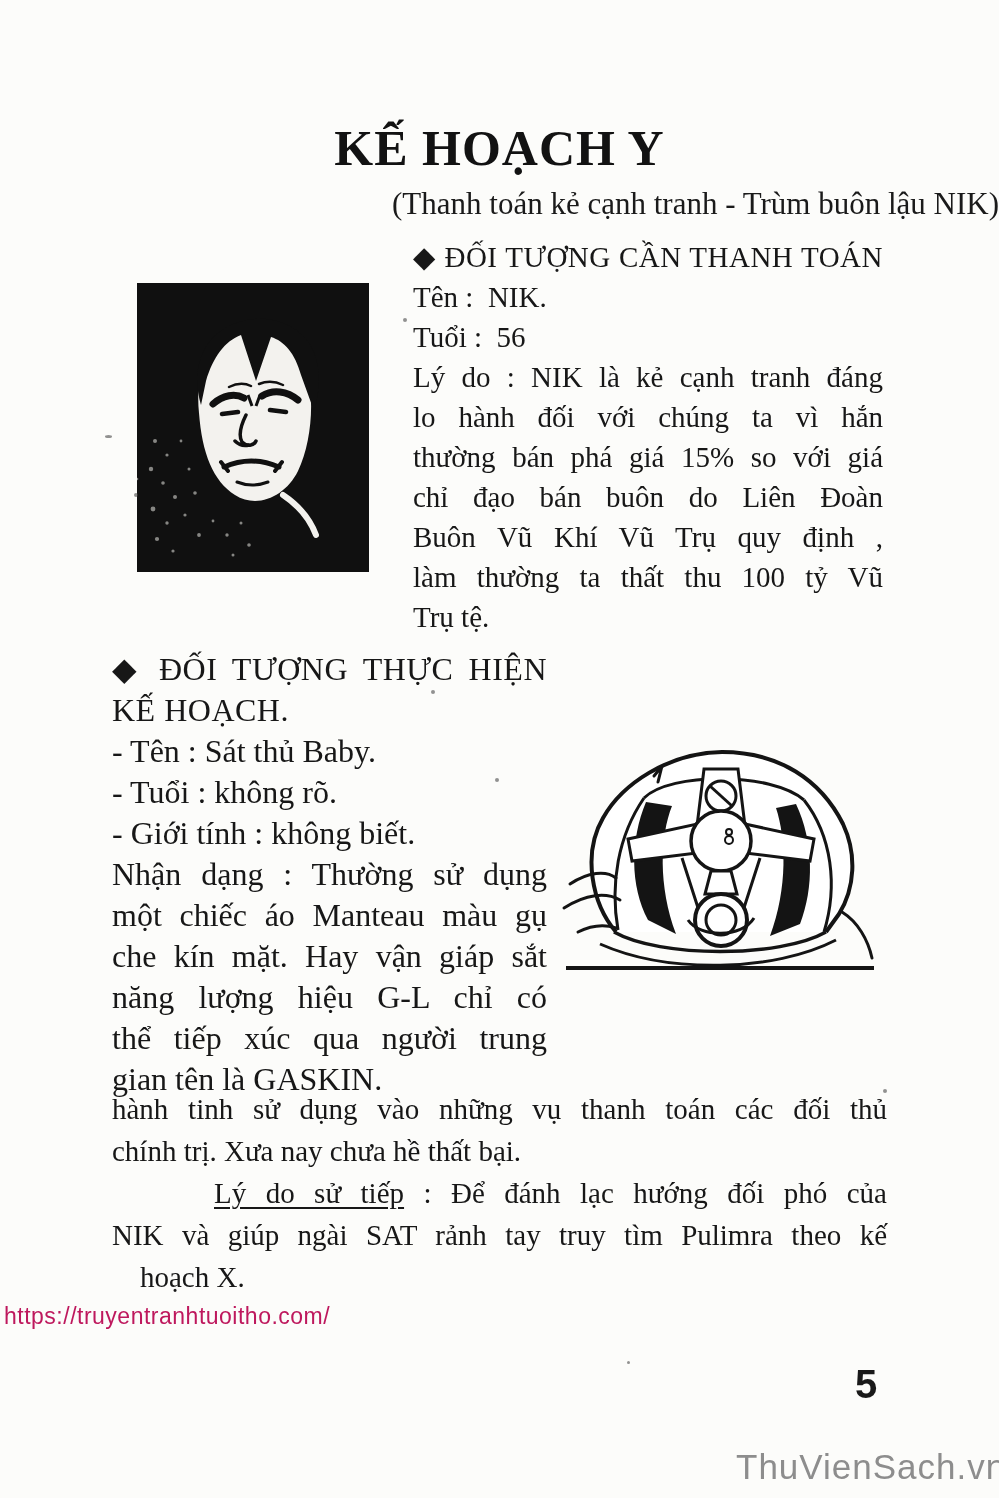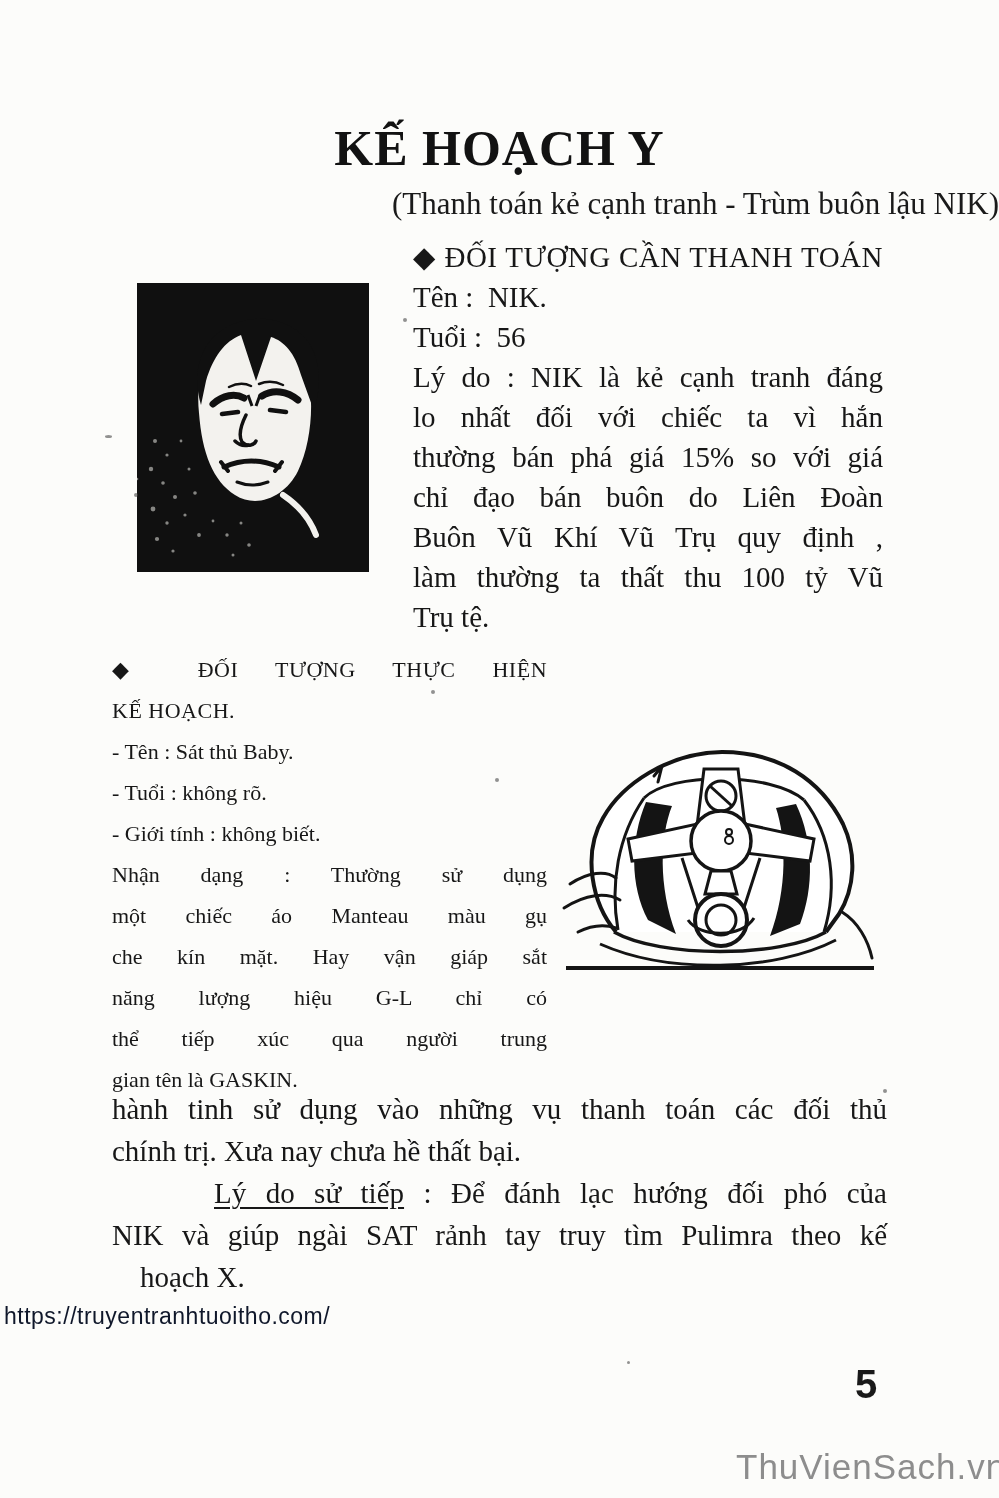--- a/index.html
+++ b/index.html
@@ -13,33 +13,33 @@
     top:118px;left:0;width:999px;text-align:center;
     font-size:50px;font-weight:700;letter-spacing:1px;line-height:60px;color:#121212;
   }
   .subtitle{
     top:184px;left:0;width:999px;text-align:right;
     font-size:31px;line-height:40px;color:#1a1a1a;
   }
   .col-right{left:413px;top:237px;width:470px;}
   .col-right .ln{font-size:29px;line-height:40px;height:40px;white-space:pre-wrap;}
   .col-left{left:112px;top:649px;width:435px;}
-  .col-left .ln{font-size:22px;line-height:41px;height:41px;white-space:pre-wrap;font-family:Liberation Serif, serif;}
+  .col-left .ln{font-size:32px;line-height:41px;height:41px;white-space:pre-wrap;font-family:Liberation Serif, serif;}
   .notes{left:112px;top:1088px;width:775px;}
   .notes .ln{font-size:29px;line-height:42px;height:42px;white-space:pre-wrap;}
   .jl{text-align:justify;text-align-last:justify;}
   .ind{text-indent:102px;}
   .ind2{text-indent:28px;}
   .ul{text-decoration:underline;text-underline-offset:4px;text-decoration-thickness:2px;}
   .hd{letter-spacing:0.5px;}
   .portrait{left:137px;top:283px;width:232px;height:289px;}
   .robot{left:558px;top:736px;width:324px;height:242px;}
   .wm-url{
     left:4px;top:1303px;font-family:"Liberation Sans",sans-serif;
-    font-size:23px;color:#0f172a;letter-spacing:0.5px;
+    font-size:23px;color:#be185d;letter-spacing:0.5px;
   }
   .pagenum{
     left:836px;top:1362px;width:60px;text-align:center;
     font-family:"Liberation Sans",sans-serif;font-size:40px;font-weight:700;color:#191919;
   }
   .wm-logo{
     left:736px;top:1447px;font-family:"Liberation Sans",sans-serif;
     font-size:35px;color:#8d8d8d;letter-spacing:1px;font-weight:400;
   }
   .speck{position:absolute;background:#4a4a4a;border-radius:50%;opacity:.6;}
@@ -101,21 +101,21 @@
           <circle cx="44" cy="158" r="1.4"></circle>
       </g>
     </svg>
   </div>
 
   <div class="abs col-right">
     <div class="ln jl hd"><span>◆</span> <span>ĐỐI TƯỢNG CẦN THANH TOÁN</span></div>
     <div class="ln">Tên :  NIK.</div>
     <div class="ln">Tuổi :  56</div>
     <div class="ln jl">Lý do : NIK là kẻ cạnh tranh đáng</div>
-    <div class="ln jl">lo nhất đối với chiếc ta vì hắn</div>
+    <div class="ln jl">lo hành đối với chúng ta vì hắn</div>
     <div class="ln jl">thường bán phá giá 15% so với giá</div>
     <div class="ln jl">chỉ đạo bán buôn do Liên Đoàn</div>
     <div class="ln jl">Buôn Vũ Khí Vũ Trụ quy định ,</div>
     <div class="ln jl">làm thường ta thất thu 100 tỷ Vũ</div>
     <div class="ln">Trụ tệ.</div>
   </div>
 
   <div class="abs col-left">
     <div class="ln jl hd"><span>◆</span> <span>ĐỐI TƯỢNG THỰC HIỆN</span></div>
     <div class="ln hd">KẾ HOẠCH.</div>

